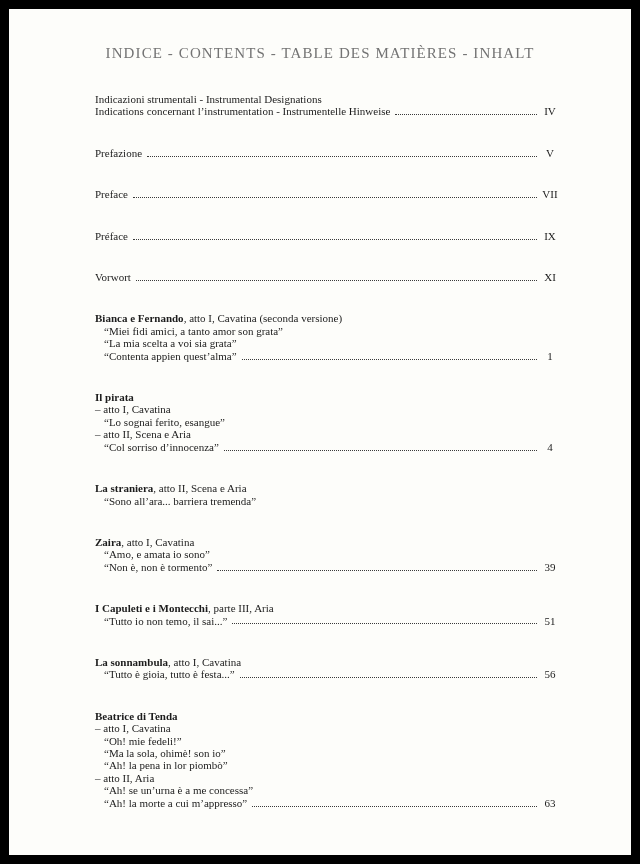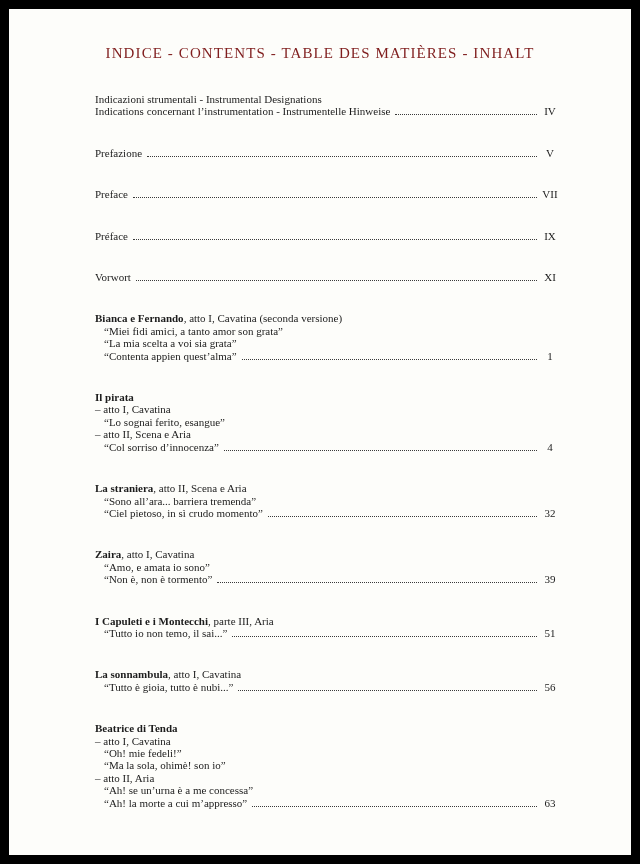--- a/index.html
+++ b/index.html
@@ -16,21 +16,21 @@
     background: #fdfdfa;
     color: #1c1c1c;
     overflow: hidden;
   }
   .title {
     font-size: 15px;
     font-weight: normal;
     text-align: center;
     letter-spacing: 1.1px;
     margin: 36px 0 0 0;
-    color: #7f1d1d;
+    color: #737373;
   }
   .toc {
     margin: 31px 72px 0 86px;
     font-size: 11px;
   }
   .entry { margin-bottom: 7px; margin-top: 29px; }
   .entry.front { margin-bottom: 5px; }
   .entry.work { margin-bottom: 10px; }
   .line {
     display: flex;
@@ -133,25 +133,20 @@
         </div>
       </div>
       <div class="entry work">
         <div class="line">
           <span class="bold">La straniera</span>
           <span class="text">, atto II, Scena e Aria</span>
         </div>
         <div class="line indent">
           <span class="text">“Sono all’ara... barriera tremenda”</span>
         </div>
-        <div class="line indent">
-          <span class="text">“Ciel pietoso, in sì crudo momento”</span>
-          <span class="dots"></span>
-          <span class="pagenum">32</span>
-        </div>
       </div>
       <div class="entry work">
         <div class="line">
           <span class="bold">Zaira</span>
           <span class="text">, atto I, Cavatina</span>
         </div>
         <div class="line indent">
           <span class="text">“Amo, e amata io sono”</span>
         </div>
         <div class="line indent">
@@ -170,37 +165,40 @@
           <span class="dots"></span>
           <span class="pagenum">51</span>
         </div>
       </div>
       <div class="entry work">
         <div class="line">
           <span class="bold">La sonnambula</span>
           <span class="text">, atto I, Cavatina</span>
         </div>
         <div class="line indent">
-          <span class="text">“Tutto è gioia, tutto è nubi...”</span>
+          <span class="text">“Tutto è gioia, tutto è festa...”</span>
           <span class="dots"></span>
           <span class="pagenum">56</span>
         </div>
       </div>
       <div class="entry work">
         <div class="line">
           <span class="bold">Beatrice di Tenda</span>
         </div>
         <div class="line">
           <span class="text">– atto I, Cavatina</span>
         </div>
         <div class="line indent">
           <span class="text">“Oh! mie fedeli!”</span>
         </div>
         <div class="line indent">
           <span class="text">“Ma la sola, ohimè! son io”</span>
+        </div>
+        <div class="line indent">
+          <span class="text">“Ah! la pena in lor piombò”</span>
         </div>
         <div class="line">
           <span class="text">– atto II, Aria</span>
         </div>
         <div class="line indent">
           <span class="text">“Ah! se un’urna è a me concessa”</span>
         </div>
         <div class="line indent">
           <span class="text">“Ah! la morte a cui m’appresso”</span>
           <span class="dots"></span>

